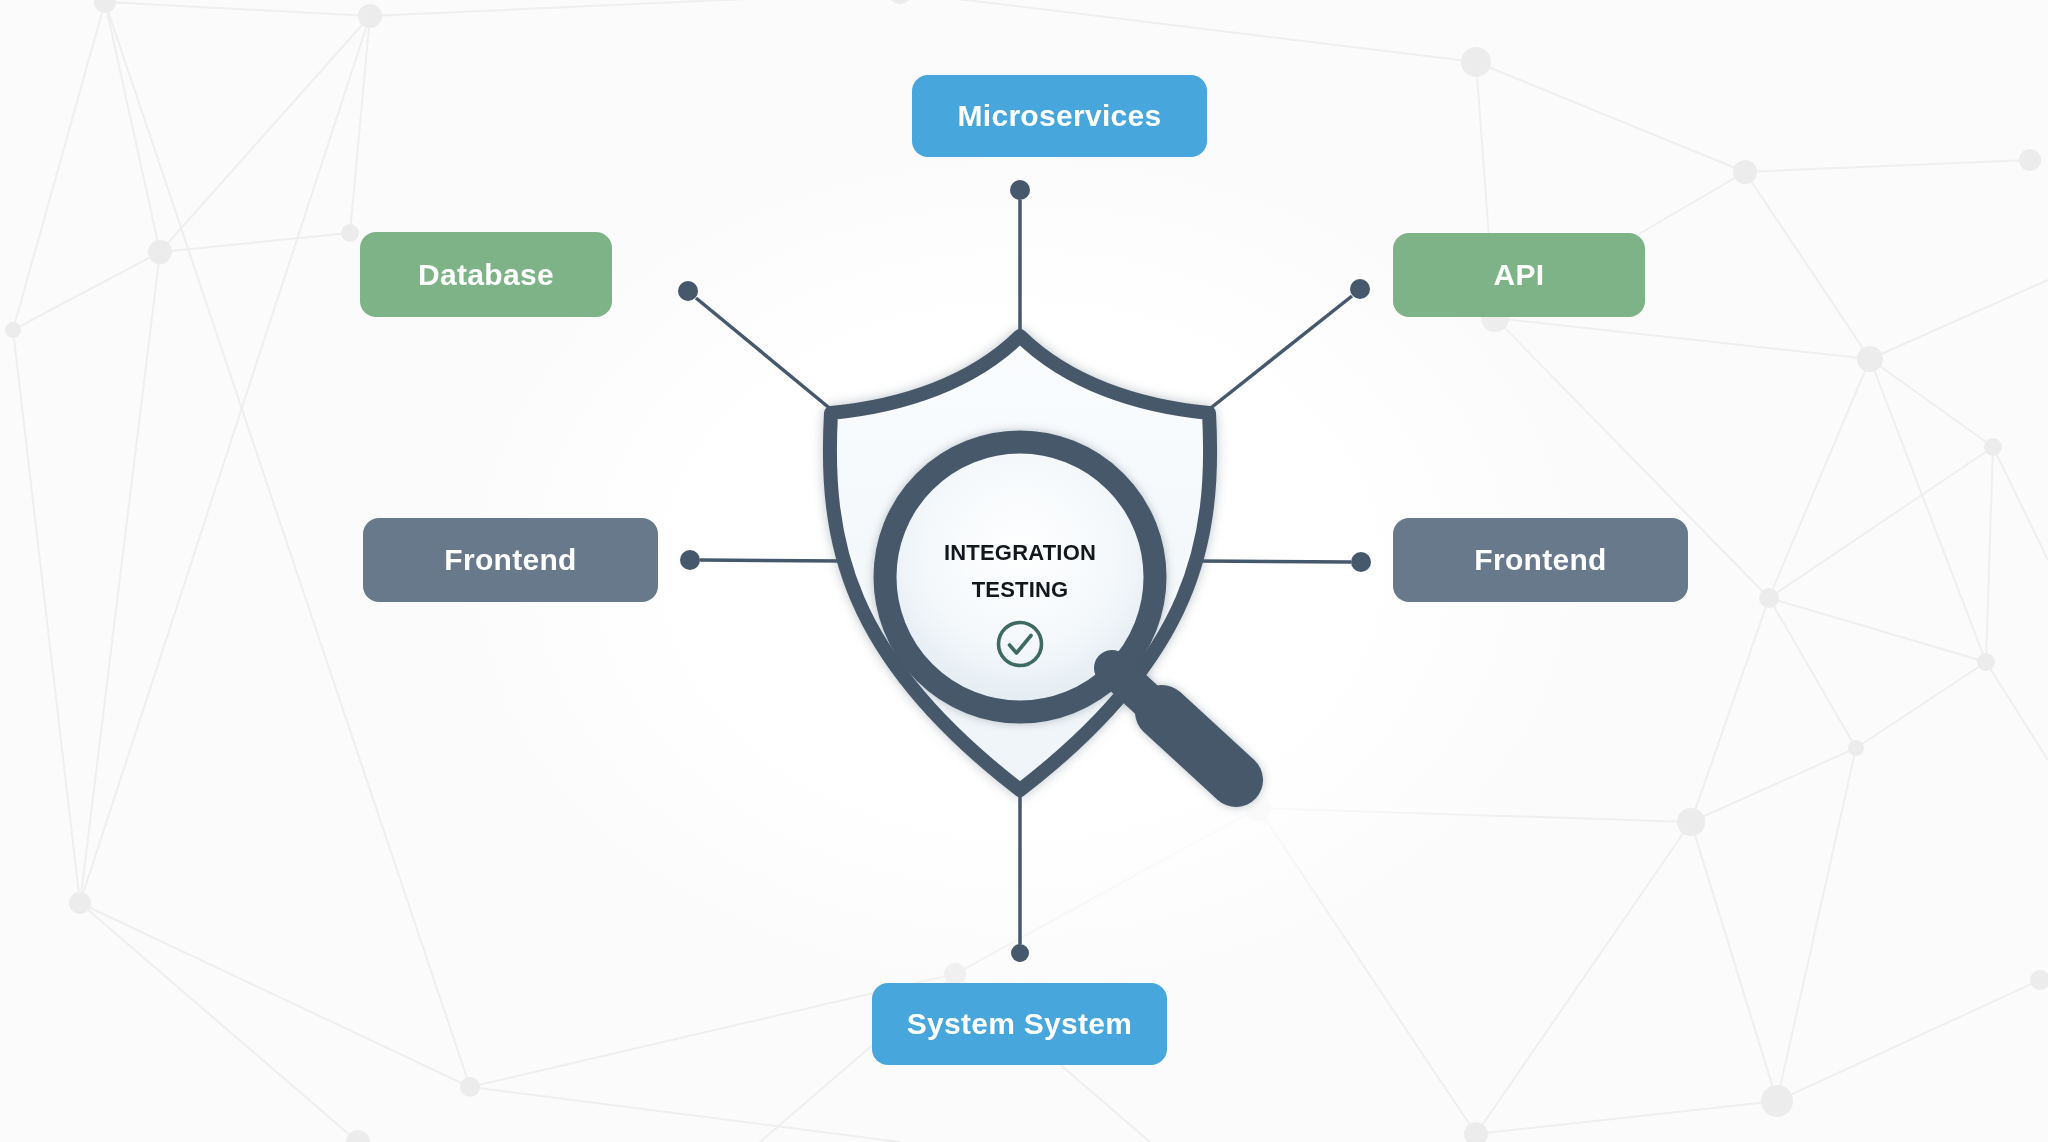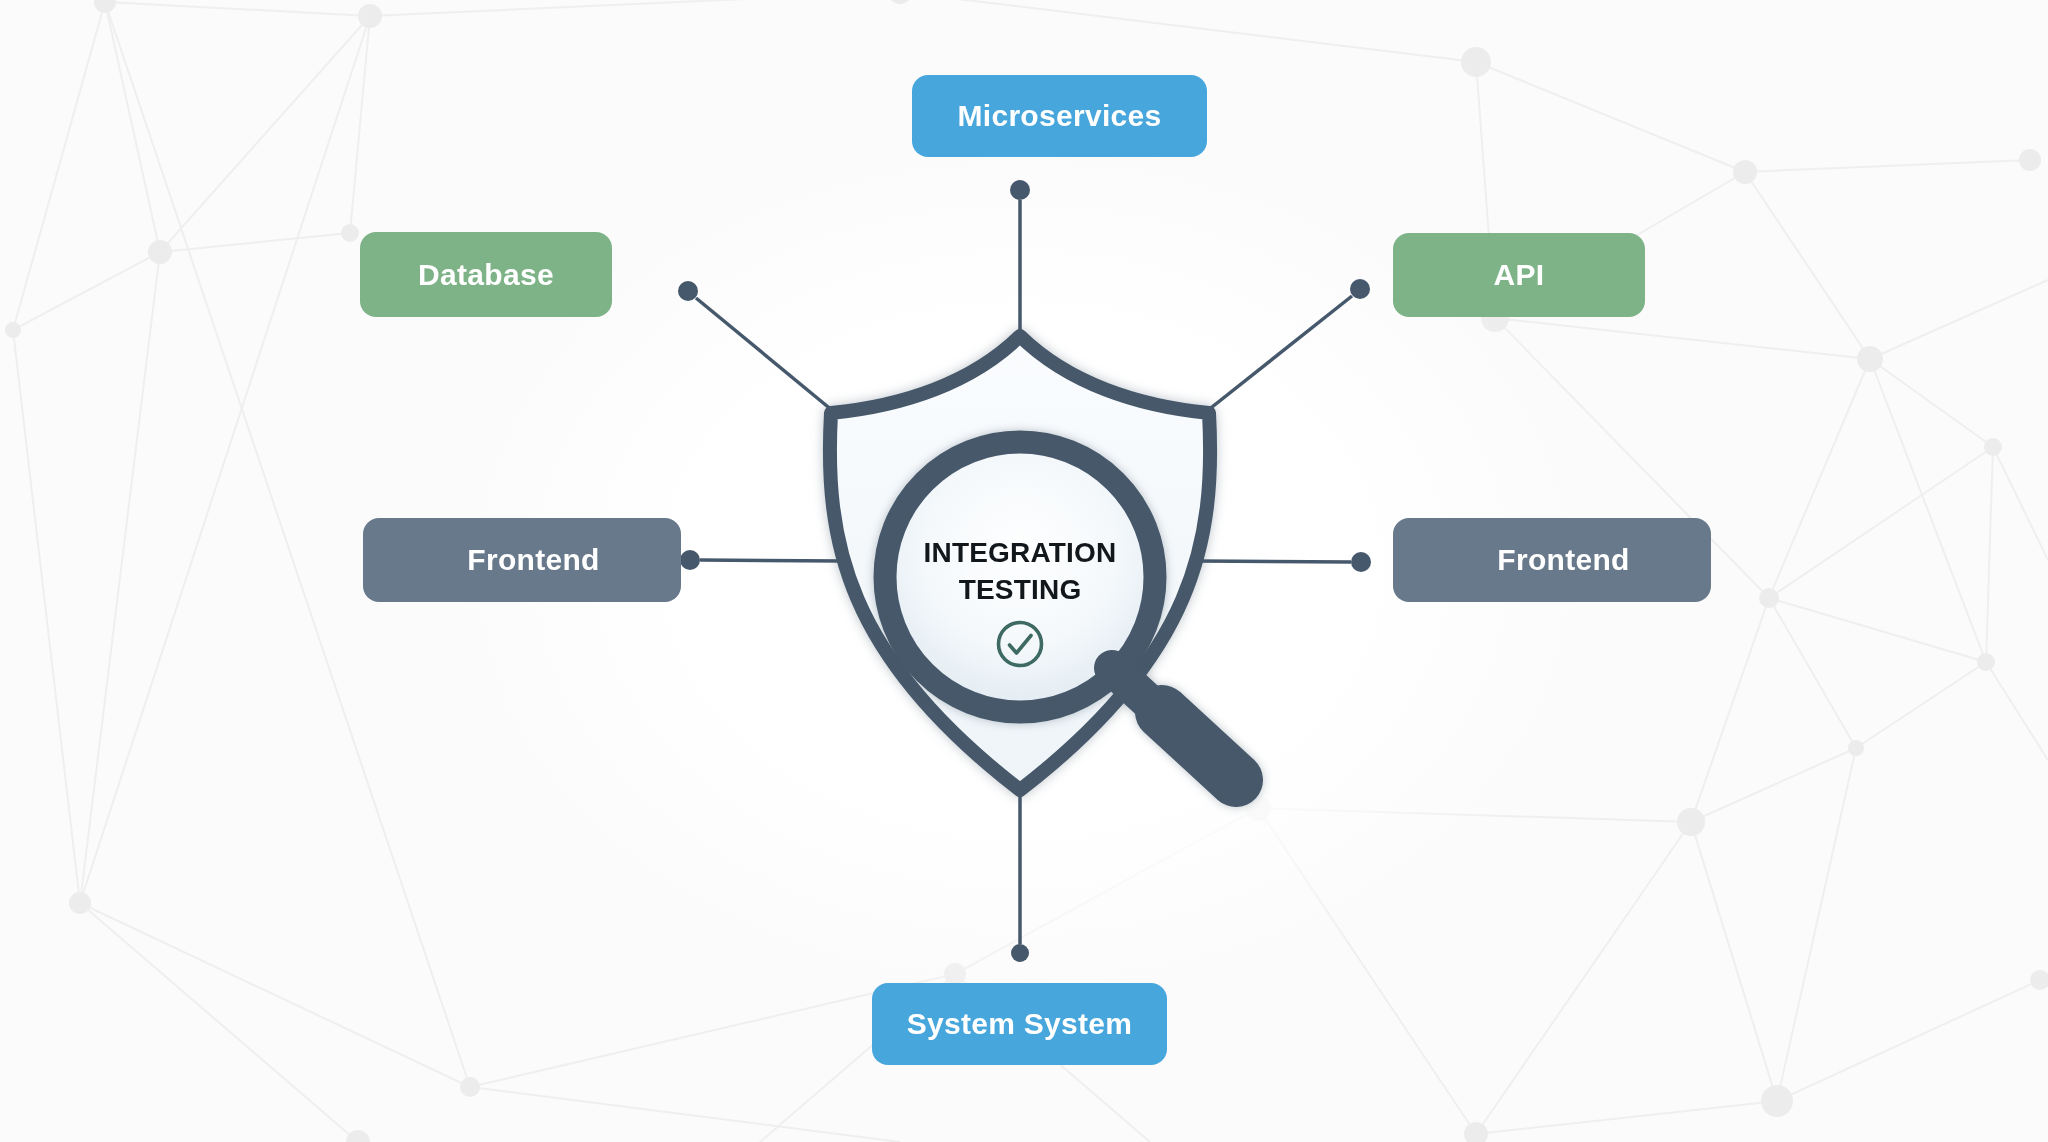--- a/index.html
+++ b/index.html
@@ -39,36 +39,36 @@
     align-items: center;
     justify-content: center;
     color: #ffffff;
     font-weight: 700;
     font-size: 30px;
     letter-spacing: 0.3px;
     border-radius: 16px;
   }
   .box-blue  { background: #47A6DB; }
   .box-green { background: #7DB386; }
-  .box-gray  { background: #67798A; padding-left: 23px; }
+  .box-gray  { background: #67798A; }
 
   #box-microservices { left: 872px;  top: 75px;  width: 295px; height: 82px; margin-left: 40px; }
   #box-database      { left: 360px;  top: 232px; width: 252px; height: 85px; }
   #box-api           { left: 1393px; top: 233px; width: 252px; height: 84px; }
   #box-frontend      { left: 363px;  top: 518px; width: 295px; height: 84px; }
   #box-backend       { left: 1393px; top: 518px; width: 295px; height: 84px; }
   #box-payment       { left: 872px;  top: 983px; width: 295px; height: 82px; }
 
   .lens-text {
     position: absolute;
     left: 870px;
     top: 534px;
     width: 300px;
     text-align: center;
-    font-size: 28px;
+    font-size: 22px;
     line-height: 37px;
     font-weight: 700;
     color: #12171c;
     letter-spacing: 0.2px;
   }
   .lens-text span { display: block; }
 </style>
 </head>
 <body>
 

